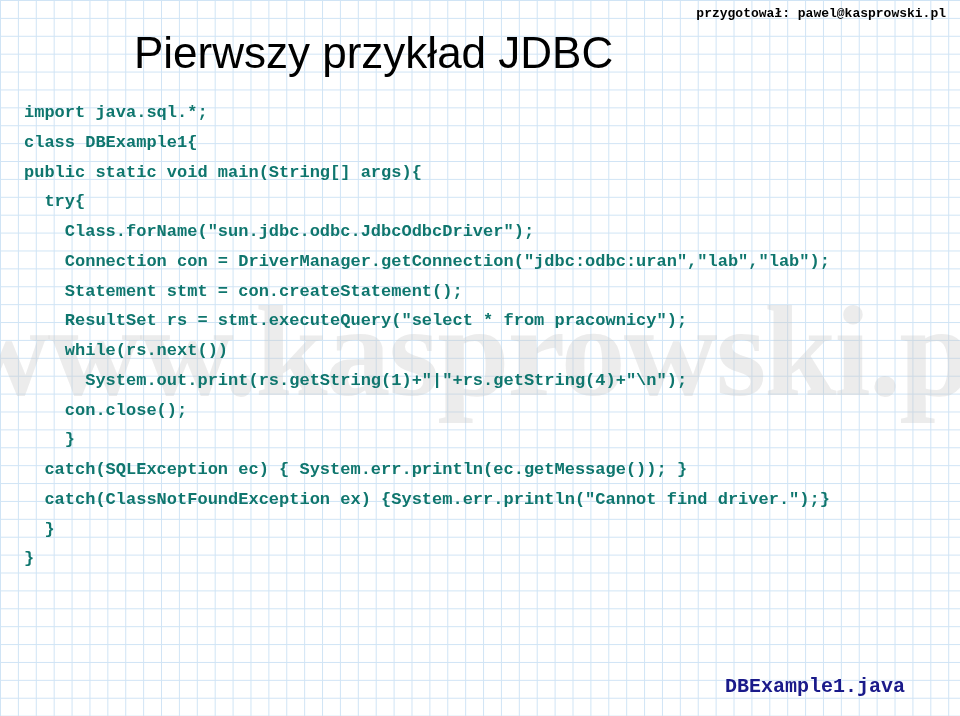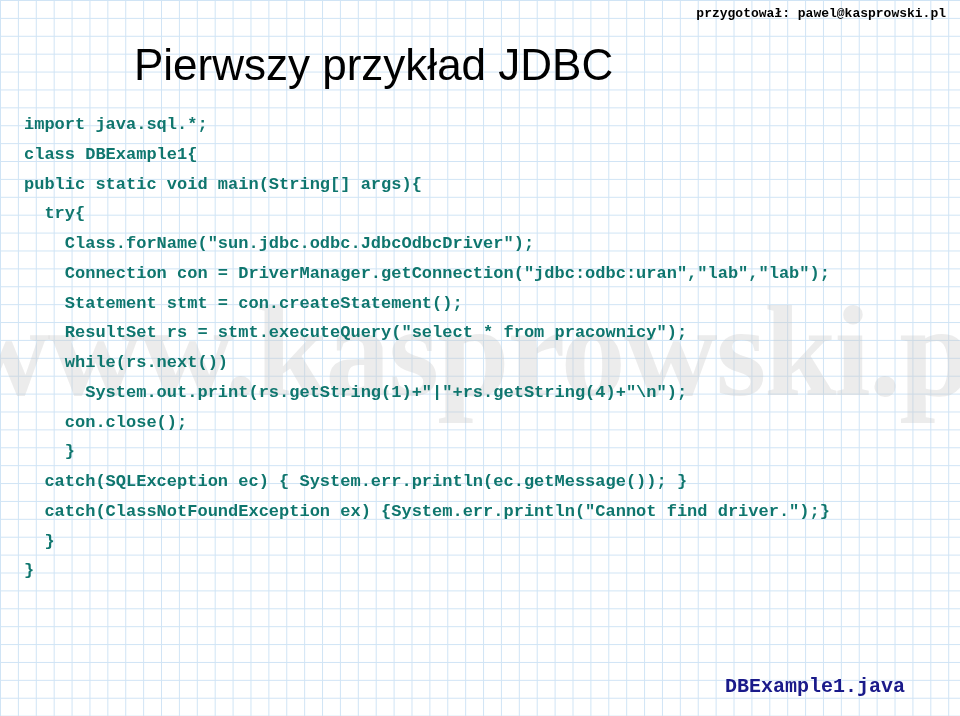--- a/index.html
+++ b/index.html
@@ -40,21 +40,21 @@
     right: 14px;
     font-size: 13px;
     font-weight: bold;
     font-family: "Courier New", monospace;
     color: #000;
     z-index: 3;
   }
   .content {
     position: relative;
     z-index: 2;
-    padding: 40px 24px 0 24px;
+    padding: 28px 24px 0 24px;
   }
   .title {
     font-size: 44px;
     font-family: Arial, sans-serif;
     color: #000;
     margin-left: 110px;
     margin-bottom: 20px;
     font-weight: normal;
   }
   .code {

